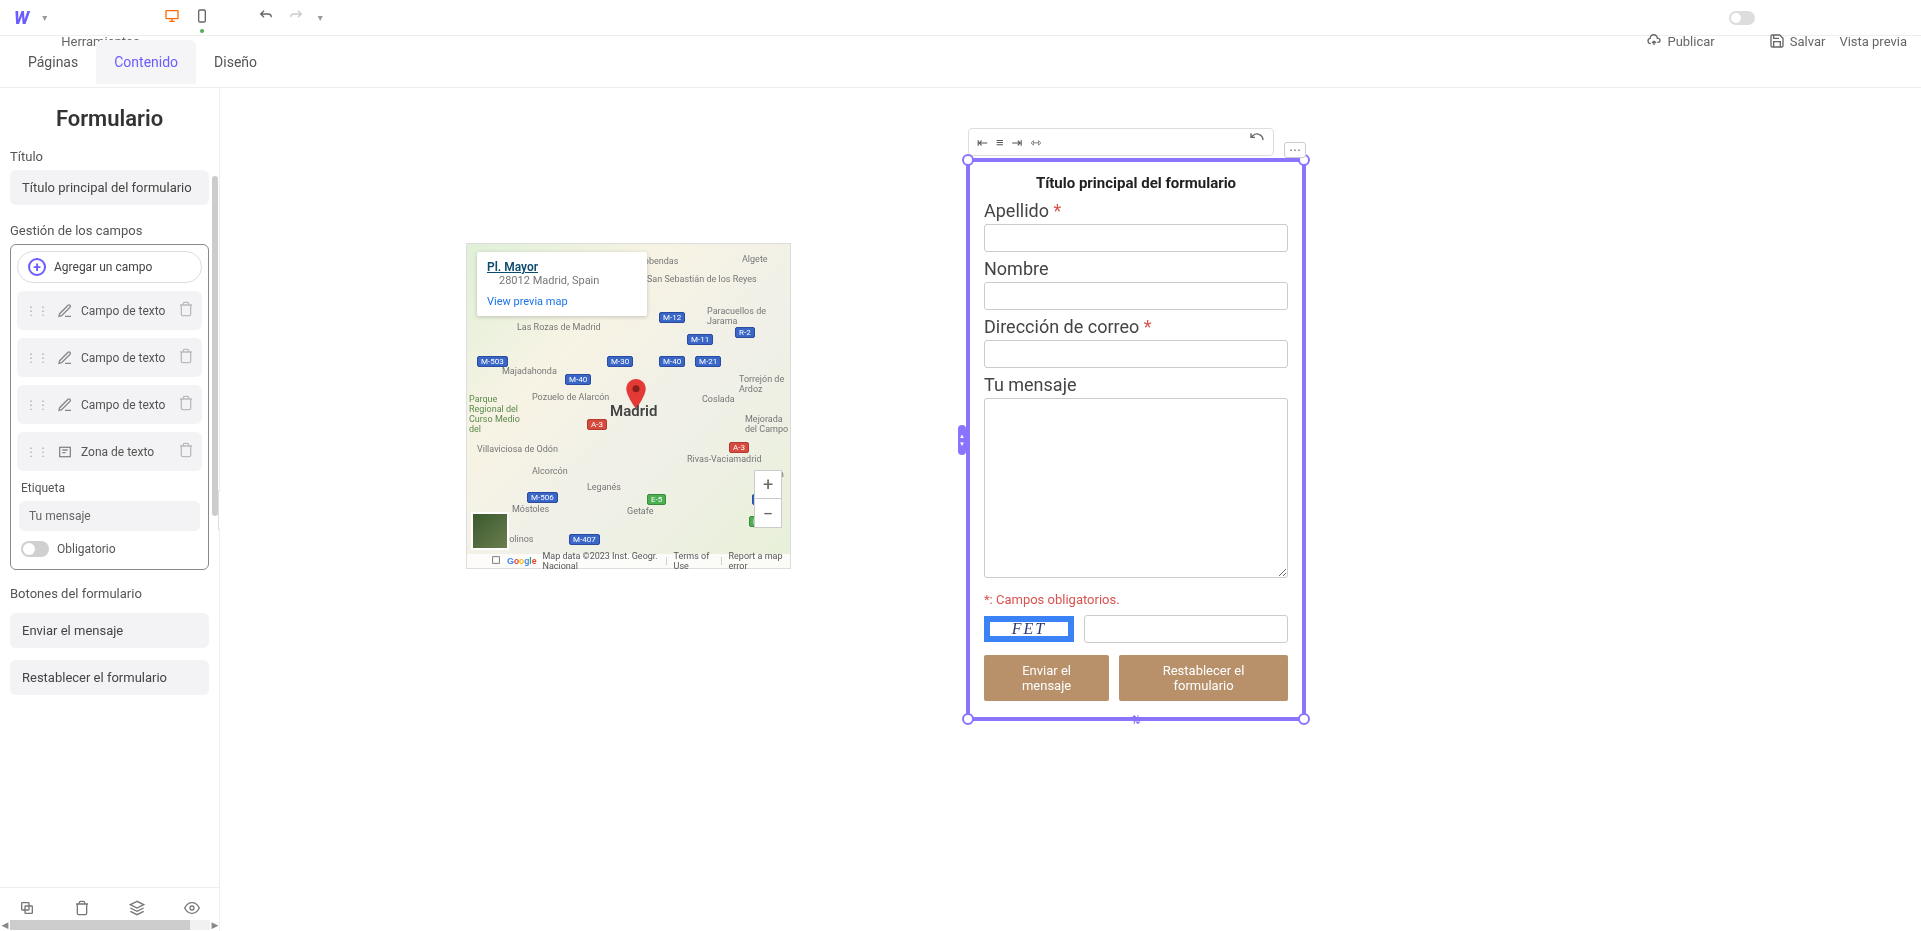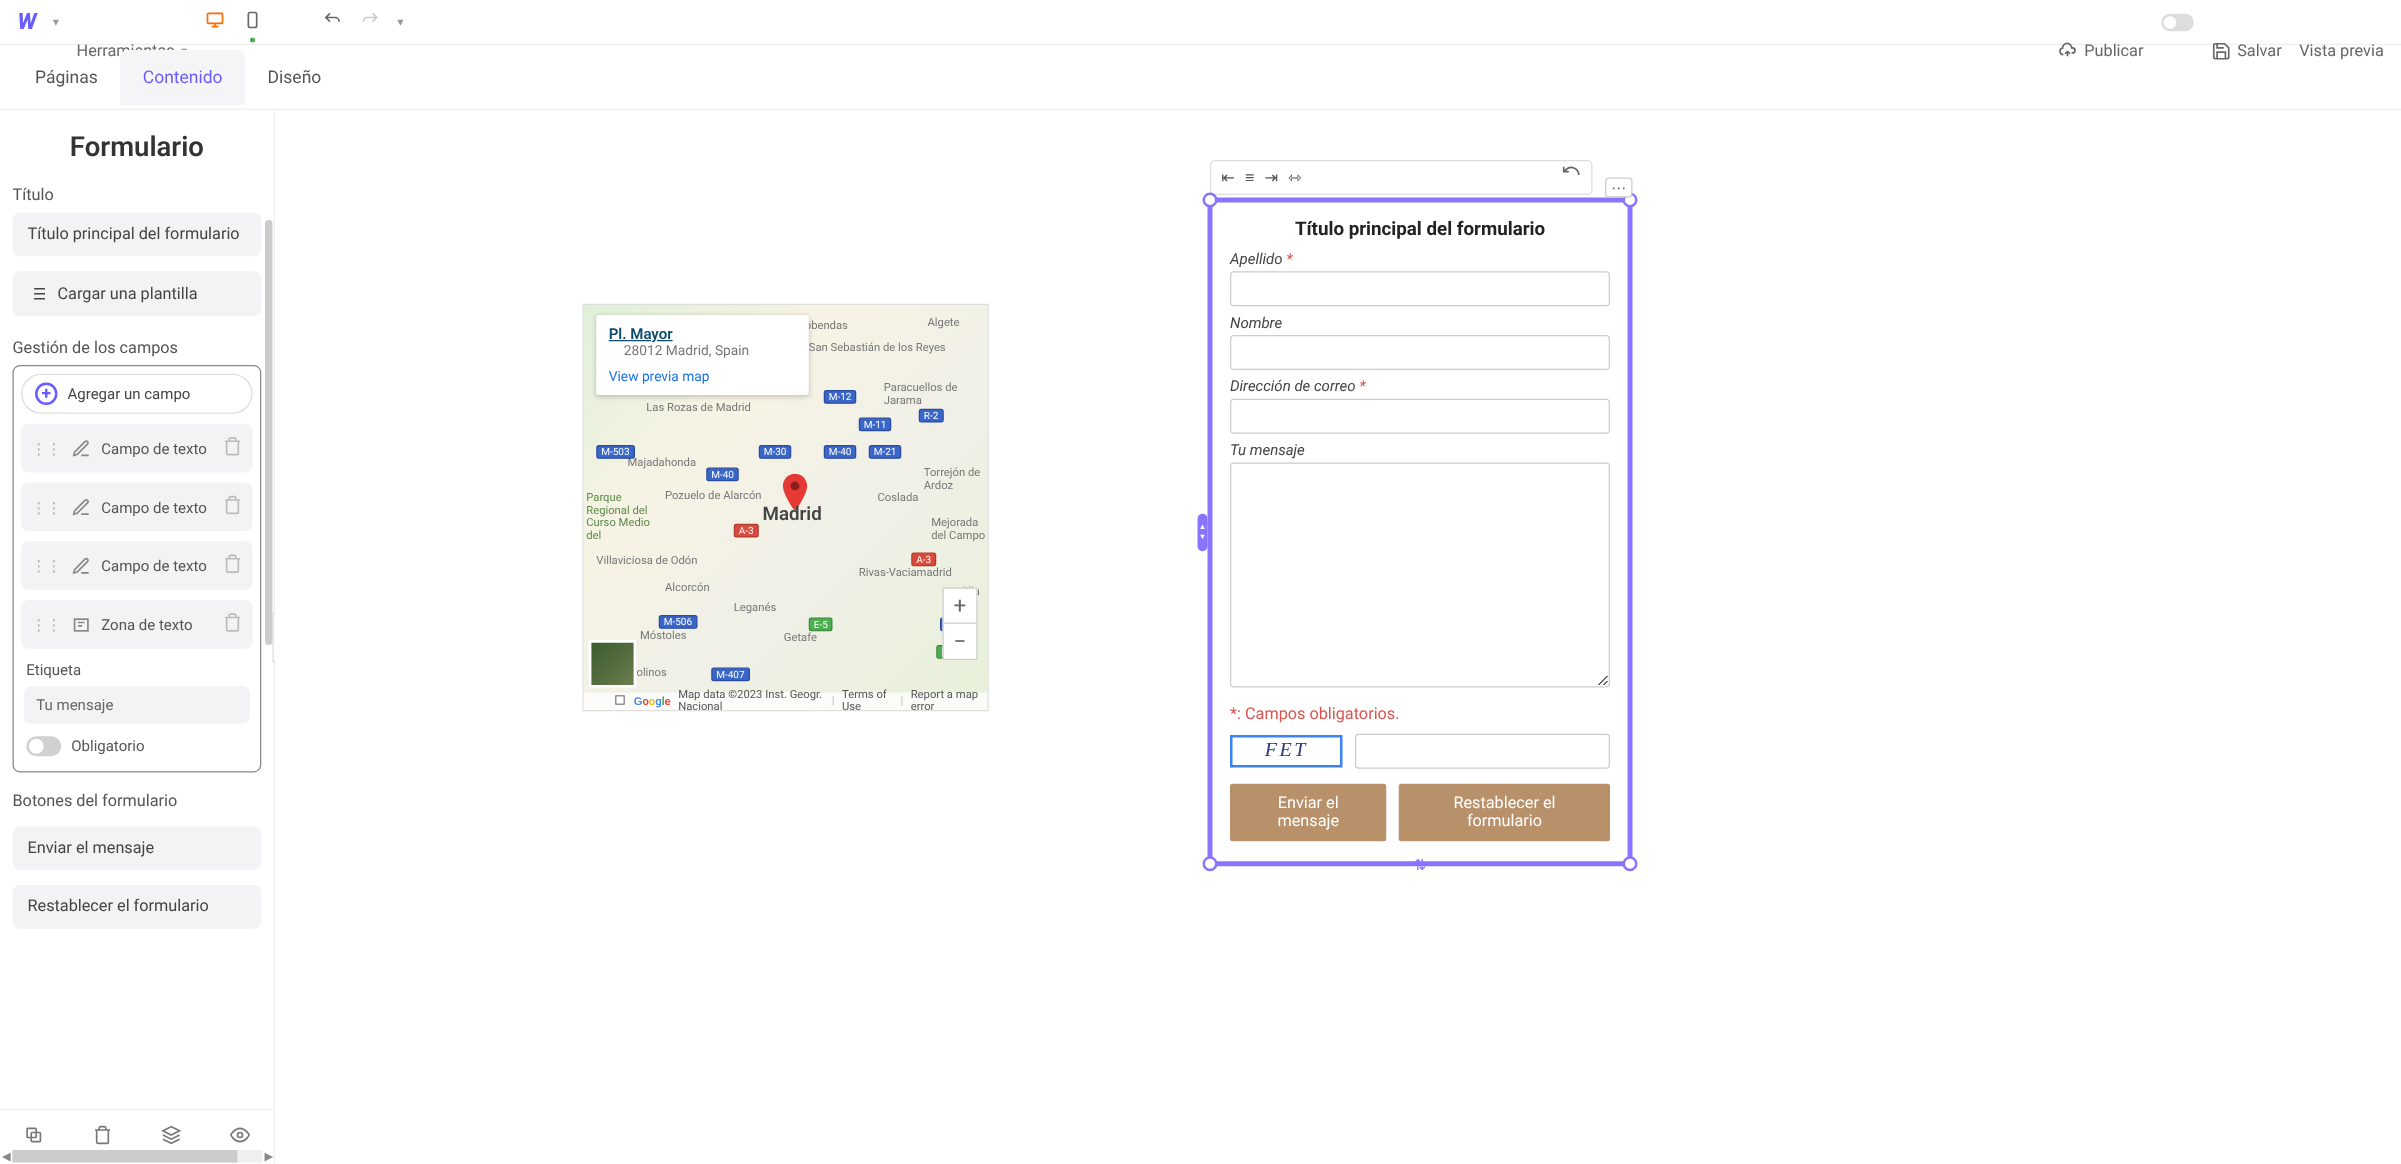--- a/index.html
+++ b/index.html
@@ -80,27 +80,27 @@
 
 .form-sel { position:absolute; left:746px; top:70px; width:340px; border:4px solid #8a73ff; background:#fff; padding:12px 14px 16px; }
 .handle { position:absolute; width:12px; height:12px; border:2px solid #8a73ff; border-radius:50%; background:#fff; }
 .h-tl { left:-8px; top:-8px; } .h-tr { right:-8px; top:-8px; }
 .h-bl { left:-8px; bottom:-8px; } .h-br { right:-8px; bottom:-8px; }
 .h-ml { left:-12px; top:50%; transform:translateY(-50%); width:8px; height:30px; border-radius:4px; background:#8a73ff; border:none; display:flex; flex-direction:column; align-items:center; justify-content:center; color:#fff; font-size:6px; gap:1px; }
 .h-dots { position:absolute; right:-4px; top:-4px; transform:translate(0,-100%); background:#fff; border:1px solid #ccc; border-radius:3px; padding:0 4px; font-size:12px; color:#666; cursor:pointer; }
 .bottom-indicator { position:absolute; left:50%; bottom:-10px; transform:translateX(-50%); color:#8a73ff; font-size:12px; }
 
 .form-sel h3 { text-align:center; font-size:15px; font-weight:700; color:#222; margin-bottom:8px; }
-.fld-label { font-size:12px; color:#444; margin-top:6px;font-style:italic; }
+.fld-label { font-size:18px; color:#444; margin-top:6px; }
 .fld-label .req { color:#d9534f; }
 .fld-input { width:100%; border:1px solid #ccc; border-radius:3px; height:28px; margin-top:3px; }
 .fld-textarea { width:100%; border:1px solid #ccc; border-radius:3px; height:180px; margin-top:3px; resize:both; }
 .req-note { color:#d9534f; font-size:13px; margin-top:10px; }
 .captcha-row { display:flex; align-items:center; gap:10px; margin-top:8px; }
-.captcha-img { width:90px; height:26px; border:2px solid #3b82f6; display:flex; align-items:center; justify-content:center; font-family: serif; font-style:italic; color:#2a3a7a; font-size:16px; letter-spacing:2px; }
+.captcha-img { width:90px; height:26px; border:6px solid #3b82f6; display:flex; align-items:center; justify-content:center; font-family: serif; font-style:italic; color:#2a3a7a; font-size:16px; letter-spacing:2px; }
 .captcha-in { flex:1; height:28px; border:1px solid #ccc; border-radius:3px; }
 .form-btns { display:flex; gap:10px; margin-top:12px; }
 .btn-brown { background:#b8916b; color:#fff; border:none; padding:8px 12px; font-size:13px; border-radius:2px; cursor:pointer; }
 
 .hscroll { position:absolute; left:0; bottom:0; width:220px; height:12px; display:flex; align-items:center; }
 .hscroll .track { flex:1; height:10px; background:#f0f0f0; position:relative; }
 .hscroll .thumb { position:absolute; left:0; width:180px; height:10px; background:#ccc; }
 </style>
 </head>
 <body>
@@ -168,26 +168,20 @@
 
   <div class="sidebar-wrap">
     <div class="scroll-handle"></div>
     <div class="side-collapse">◀</div>
     <div class="sidebar">
       <h2>Formulario</h2>
 
       <div class="section-label">Título</div>
       <input class="input-box" value="Título principal del formulario" style="">
 
-      <button class="btn-ghost">
-        <svg class="ico" viewBox="0 0 24 24" fill="none" stroke="currentColor" stroke-width="2">
-            <path d="M8 6h13M8 12h13M8 18h13M3 6h.01M3 12h.01M3 18h.01"></path>
-          </svg>
-        <span>Cargar una plantilla</span>
-      </button>
 
       <div class="section-label" style="margin-top:18px">Gestión de los campos</div>
 
       <div class="field-group">
         <div class="add-field">
           <span class="plus">+</span>
           <span>Agregar un campo</span>
         </div>
 
         <div class="field-row">

